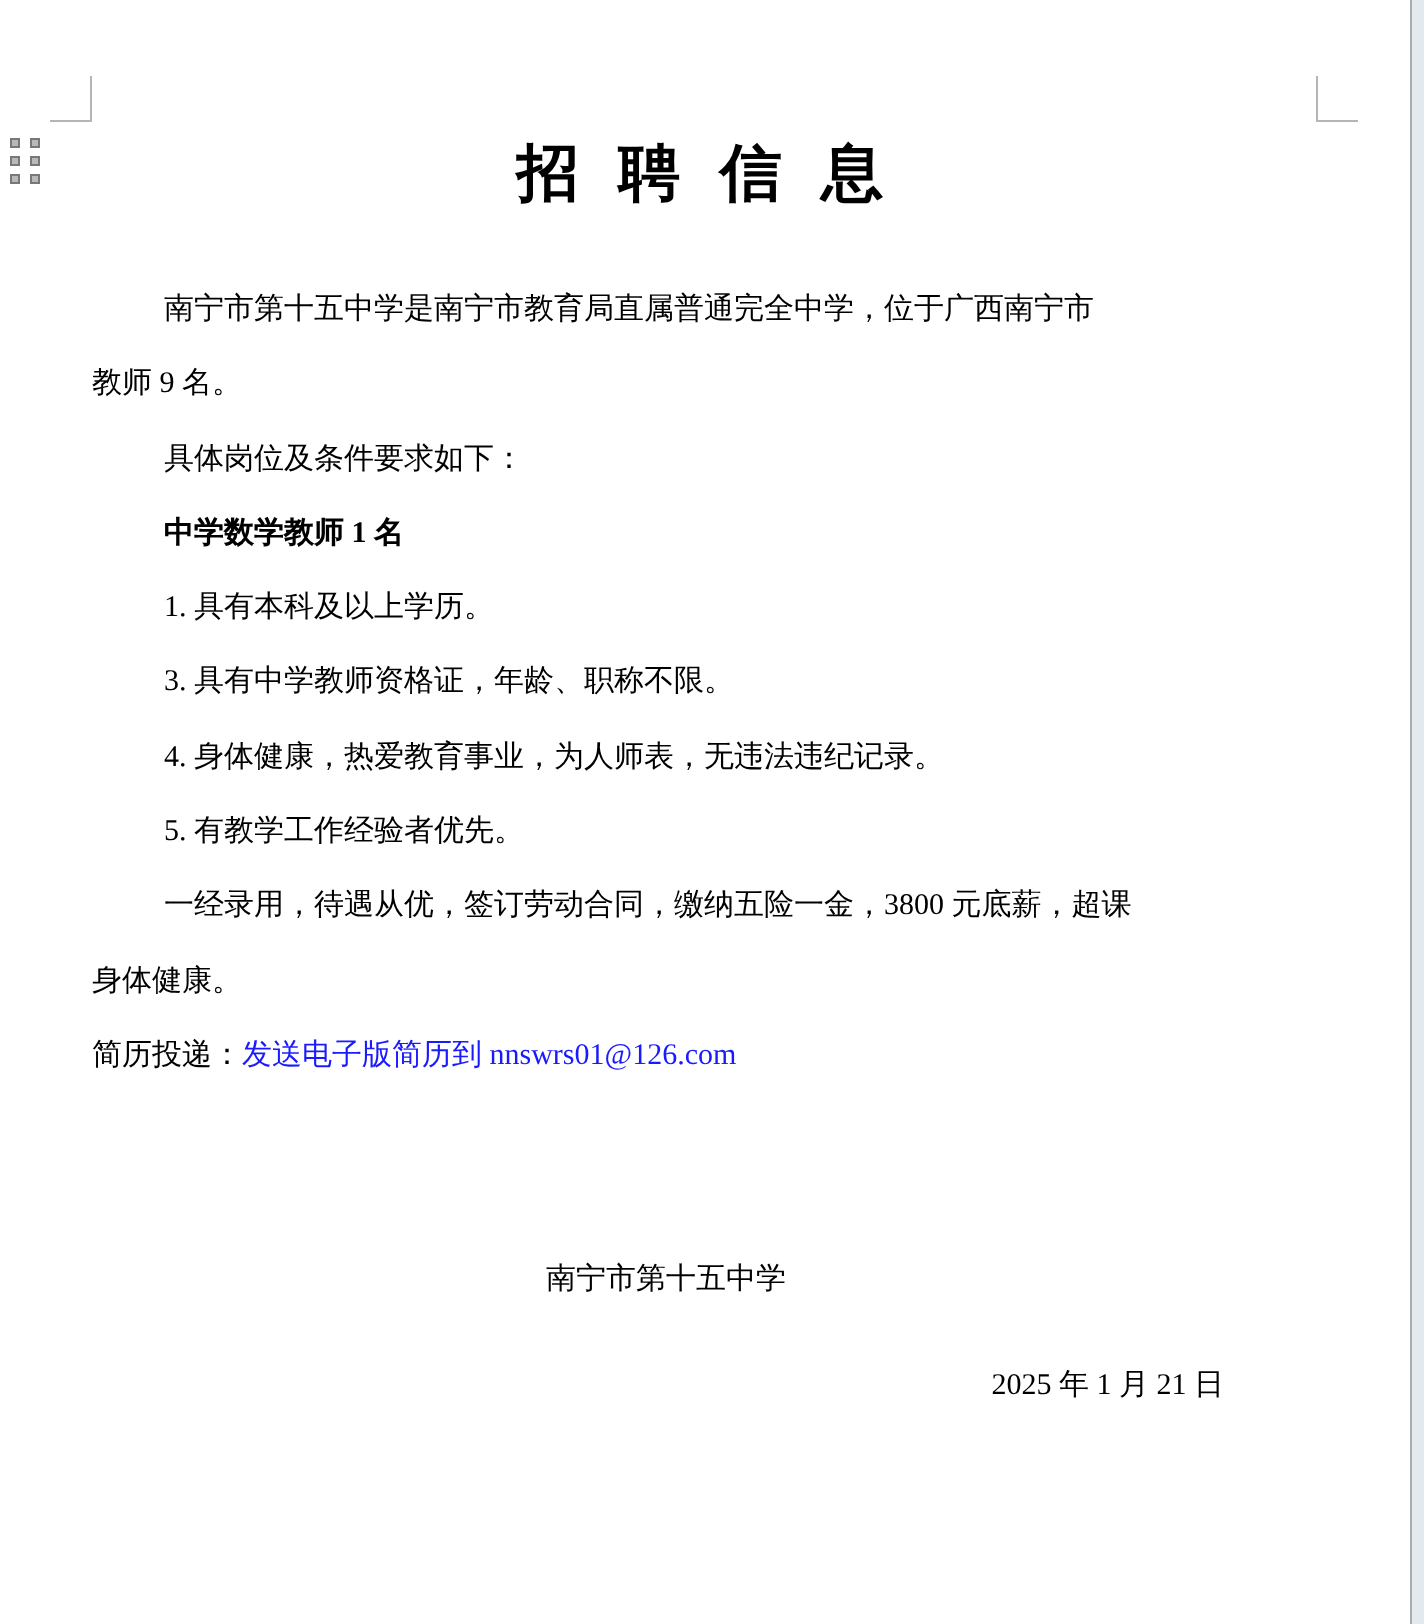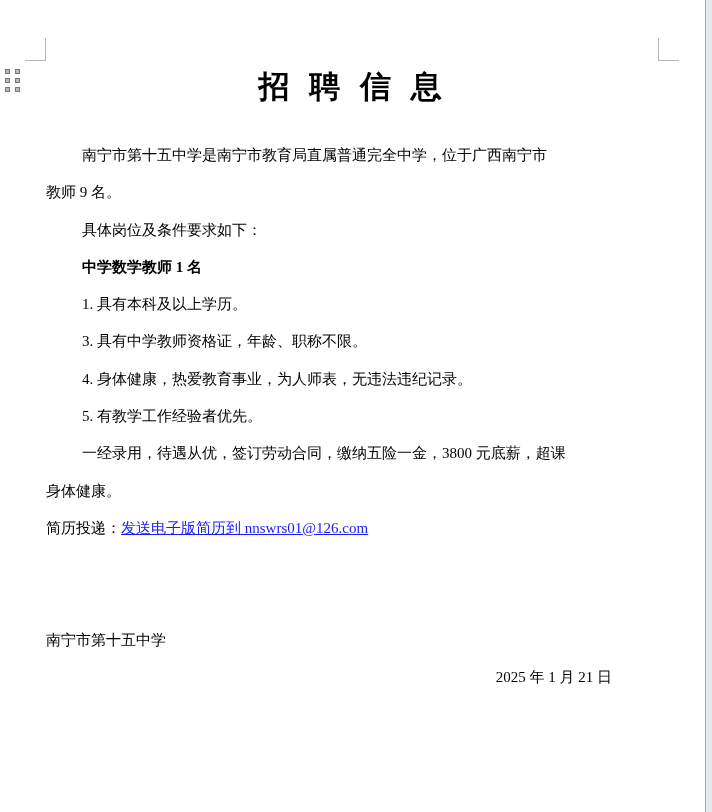--- a/index.html
+++ b/index.html
@@ -49,23 +49,23 @@
     position: absolute; left: 46px; top: 137px; width: 614px;
   }
   .line {
     height: 37.3px; line-height: 37.3px;
     font-size: 15px;
     white-space: nowrap;
   }
   .indent { padding-left: 36px; }
   .bold { font-weight: bold; }
   .resume-label { font-weight: normal; }
-  .resume-link { text-decoration: underline; cursor: pointer; text-align: right; }
-  .sig-line { text-align: left; padding-right: 40px; }
-  .date-line { text-align: right; padding-right: 48px; }
+  .resume-link { cursor: pointer; text-align: right; }
+  .sig-line { text-align: center; padding-right: 40px; }
+  .date-line { text-align: right; padding-right: 48px; margin-top: 16px; }
 </style>
 </head>
 <body>
 
 <div class="side-strip"></div>
 
 <div class="corner corner-tl"></div>
 <div class="corner corner-tr"></div>
 
 <div class="drag-handle">

